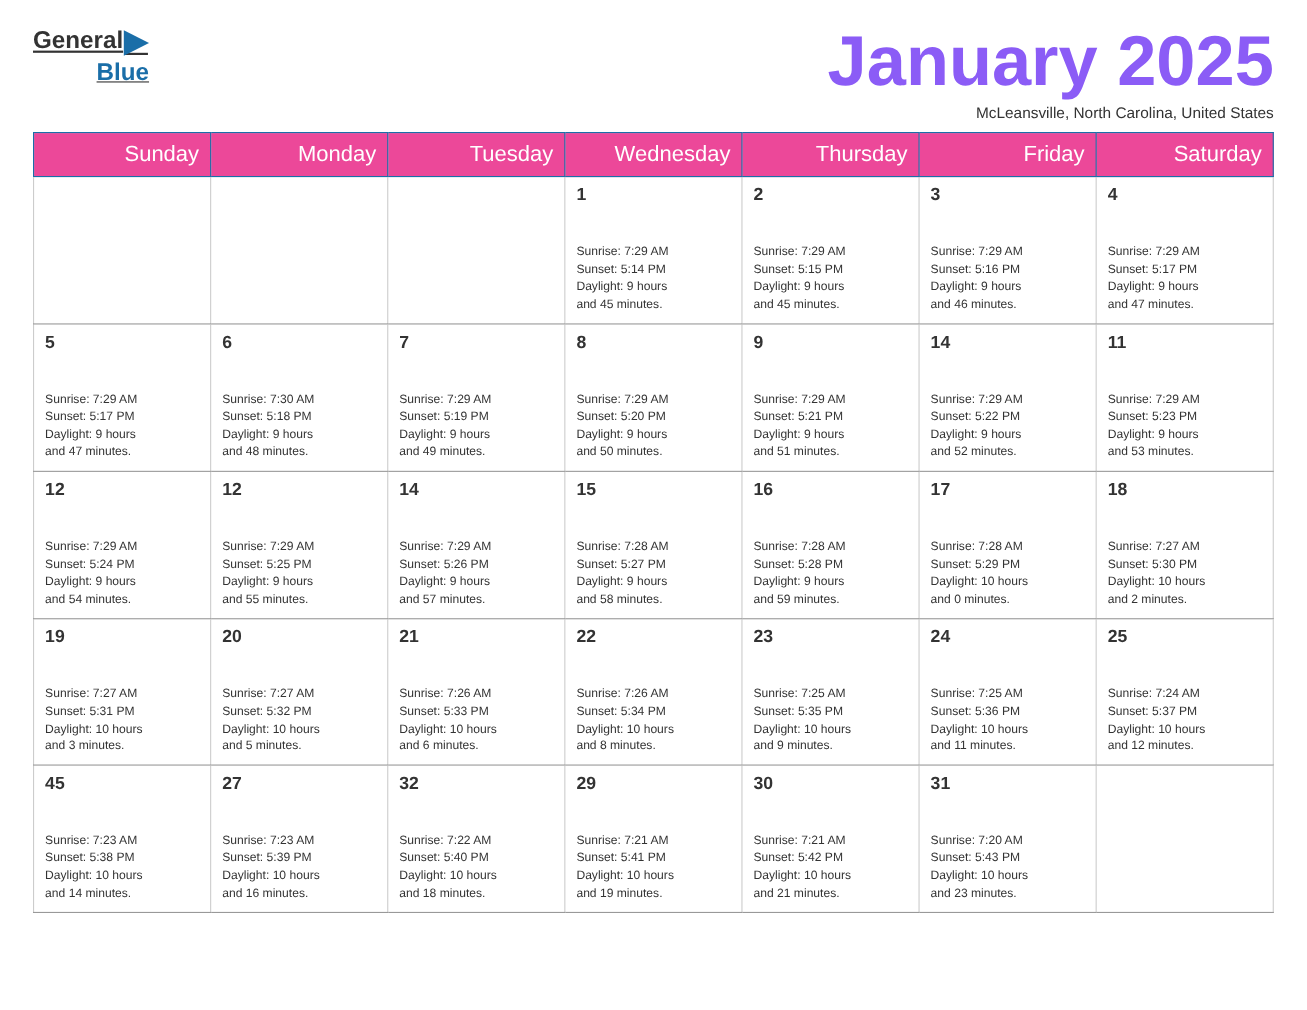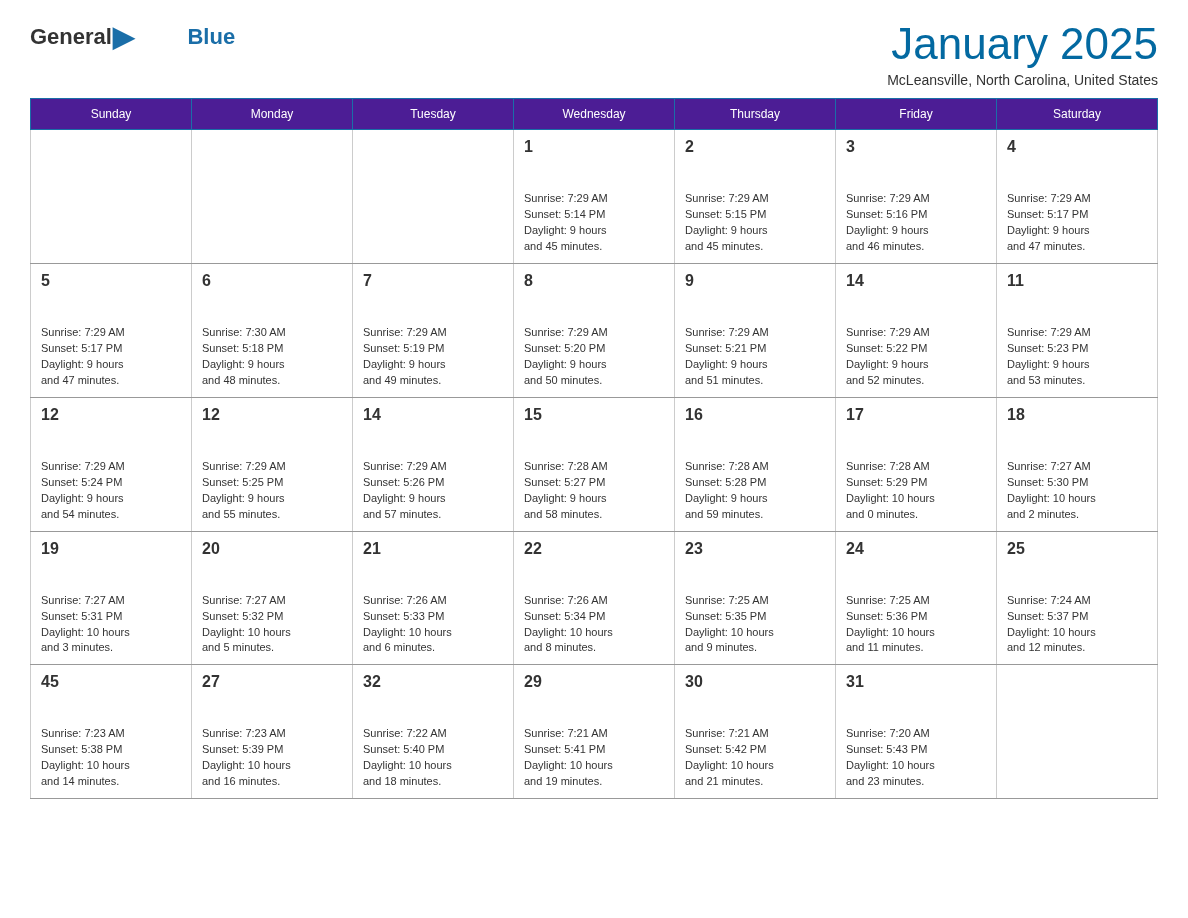--- a/index.html
+++ b/index.html
@@ -12,22 +12,23 @@
       padding: 20px 30px;
     }
     .header {
       display: flex;
       justify-content: space-between;
       align-items: flex-start;
       margin-bottom: 10px;
     }
     .logo {
       display: flex;
-      flex-direction: row;
-      align-items: center;
+      flex-direction: column;
+      align-items: flex-end;
+      text-decoration: underline;
     }
     .logo-text {
       display: flex;
       align-items: center;
       font-size: 22px;
       font-weight: bold;
       color: #333;
     }
     .logo-general {
       color: #333;
@@ -42,41 +43,41 @@
       font-size: 22px;
       font-weight: bold;
     }
     .logo-bottom {
       margin-left: 52px;
     }
     .title-block {
       text-align: right;
     }
     .month-title {
-      font-size: 44px;
-      font-weight: normal;
-      color: #0369a1;
+      font-size: 64px;
+      font-weight: bold;
+      color: #8b5cf6;
       line-height: 1.1;
     }
     .location-title {
       font-size: 14px;
       color: #333;
       margin-top: 4px;
     }
     .calendar {
       width: 100%;
       border-collapse: collapse;
       margin-top: 10px;
     }
     .calendar th {
-      background-color: #4c1d95;
+      background-color: #ec4899;
       color: #fff;
       padding: 8px 10px;
-      text-align: center;
-      font-size: 12px;
+      text-align: right;
+      font-size: 20px;
       font-weight: normal;
       border: 1px solid #1a6ea8;
     }
     .calendar td {
       vertical-align: top;
       padding: 8px 10px;
       border: 1px solid #ccc;
       width: calc(100% / 7);
       min-height: 110px;
       height: 110px;

